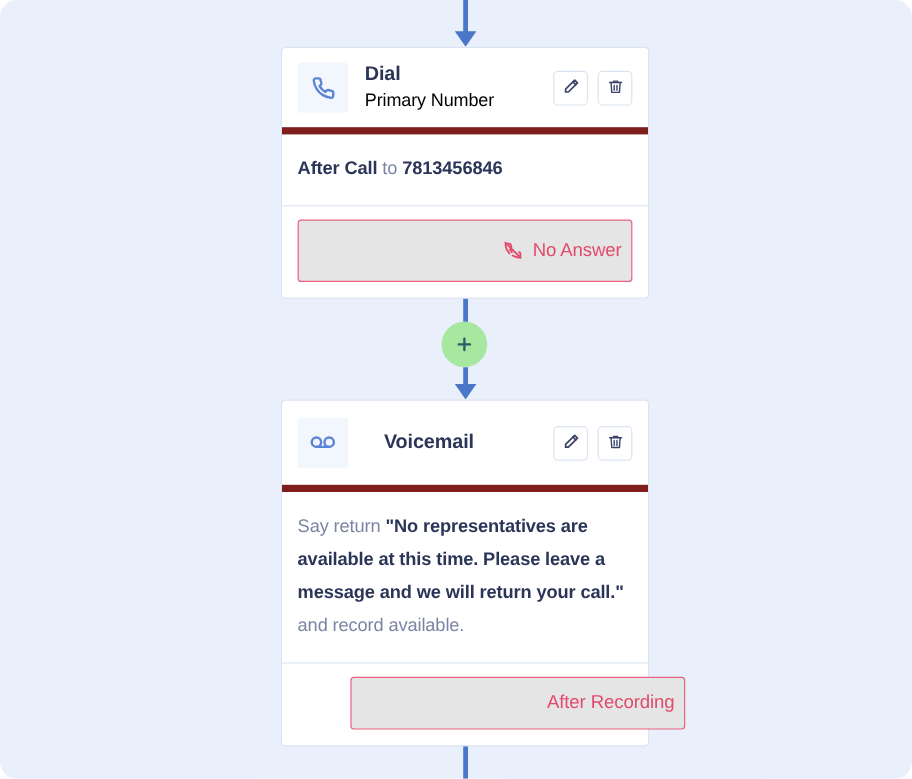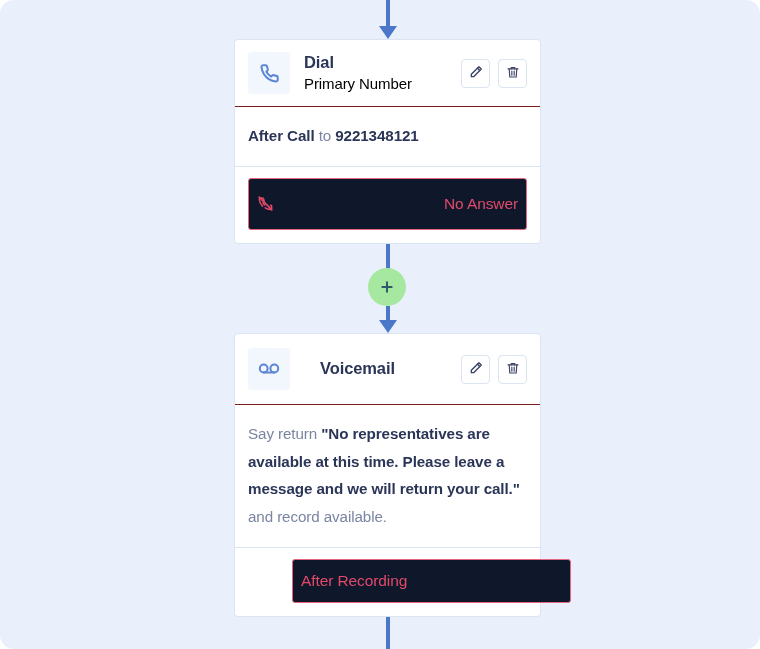--- a/index.html
+++ b/index.html
@@ -46,21 +46,21 @@
     box-sizing: border-box;
   }
   .node-dial   { top: 39px;  }
   .node-vm     { top: 333px; }
 
   .node-head {
     display: flex;
     align-items: center;
     padding: 12px 13px;
     box-sizing: border-box;
-    border-bottom: 1px solid #7f1d1d;
+    border-bottom: 6px solid #7f1d1d;
   }
   .node-head.vm { padding-top: 14px; padding-bottom: 14px; gap: 16px; }
 
   .node-icon {
     width: 42px;
     height: 42px;
     background: #f2f7fd;
     border-radius: 3px;
     display: flex;
     align-items: center;
@@ -117,28 +117,28 @@
   .node-body b { color: #2b3557; font-weight: bold; }
 
   .node-foot {
     padding: 11px 13px 13px 13px;
   }
   .outcome {
     width: 100%;
     box-sizing: border-box;
     border: 1px solid #e8637f;
     border-radius: 3px;
-    background: #0f172a;
+    background: #e5e5e5;
     color: #e24a6a;
     font-size: 15.5px;
     font-family: "Liberation Sans", sans-serif;
     padding: 16px 8px;
     display: flex;
     align-items: center;
-    justify-content: space-between;
+    justify-content: flex-end;
     gap: 8px;
     cursor: pointer;
     letter-spacing: -0.1px;
   }
   .outcome.tall { padding: 12px 8px; margin-left: 44px; }
 
   
   .add-btn {
     position: absolute;
     left: 368px;
@@ -204,21 +204,21 @@
               <path d="M9 6.5V4.5h6v2"></path>
               <path d="M5.5 6.5l1 14h11l1-14"></path>
               <path d="M10 10.5v7M14 10.5v7"></path>
             </svg>
           </span>
         </button>
       </div>
     </div>
 
     <div class="node-body">
-      <b>After Call</b><span> </span><span>to</span> <b>9221348121</b>
+      <b>After Call</b><span> </span><span>to</span> <b>7813456846</b>
     </div>
 
     <div class="node-foot">
       <button class="outcome">
         <span style="display:flex;">
           <svg width="17" height="17" viewBox="0 0 24 24" fill="none" stroke="#e24a6a" stroke-width="2.2" stroke-linecap="round" stroke-linejoin="round">
             <path d="M10.7 14.2a13.6 13.6 0 0 1-2.2-3l1.1-1.1a1.8 1.8 0 0 0 .4-1.9 12 12 0 0 1-.6-2.5A1.8 1.8 0 0 0 7.6 4.2H5a1.8 1.8 0 0 0-1.8 2 17.3 17.3 0 0 0 4.6 9.6"></path>
             <path d="M11.6 18.2a17 17 0 0 0 7.1 2.4 1.8 1.8 0 0 0 2-1.8v-2.6a1.8 1.8 0 0 0-1.6-1.8"></path>
             <path d="M3 3l18 18"></path>
           </svg>

